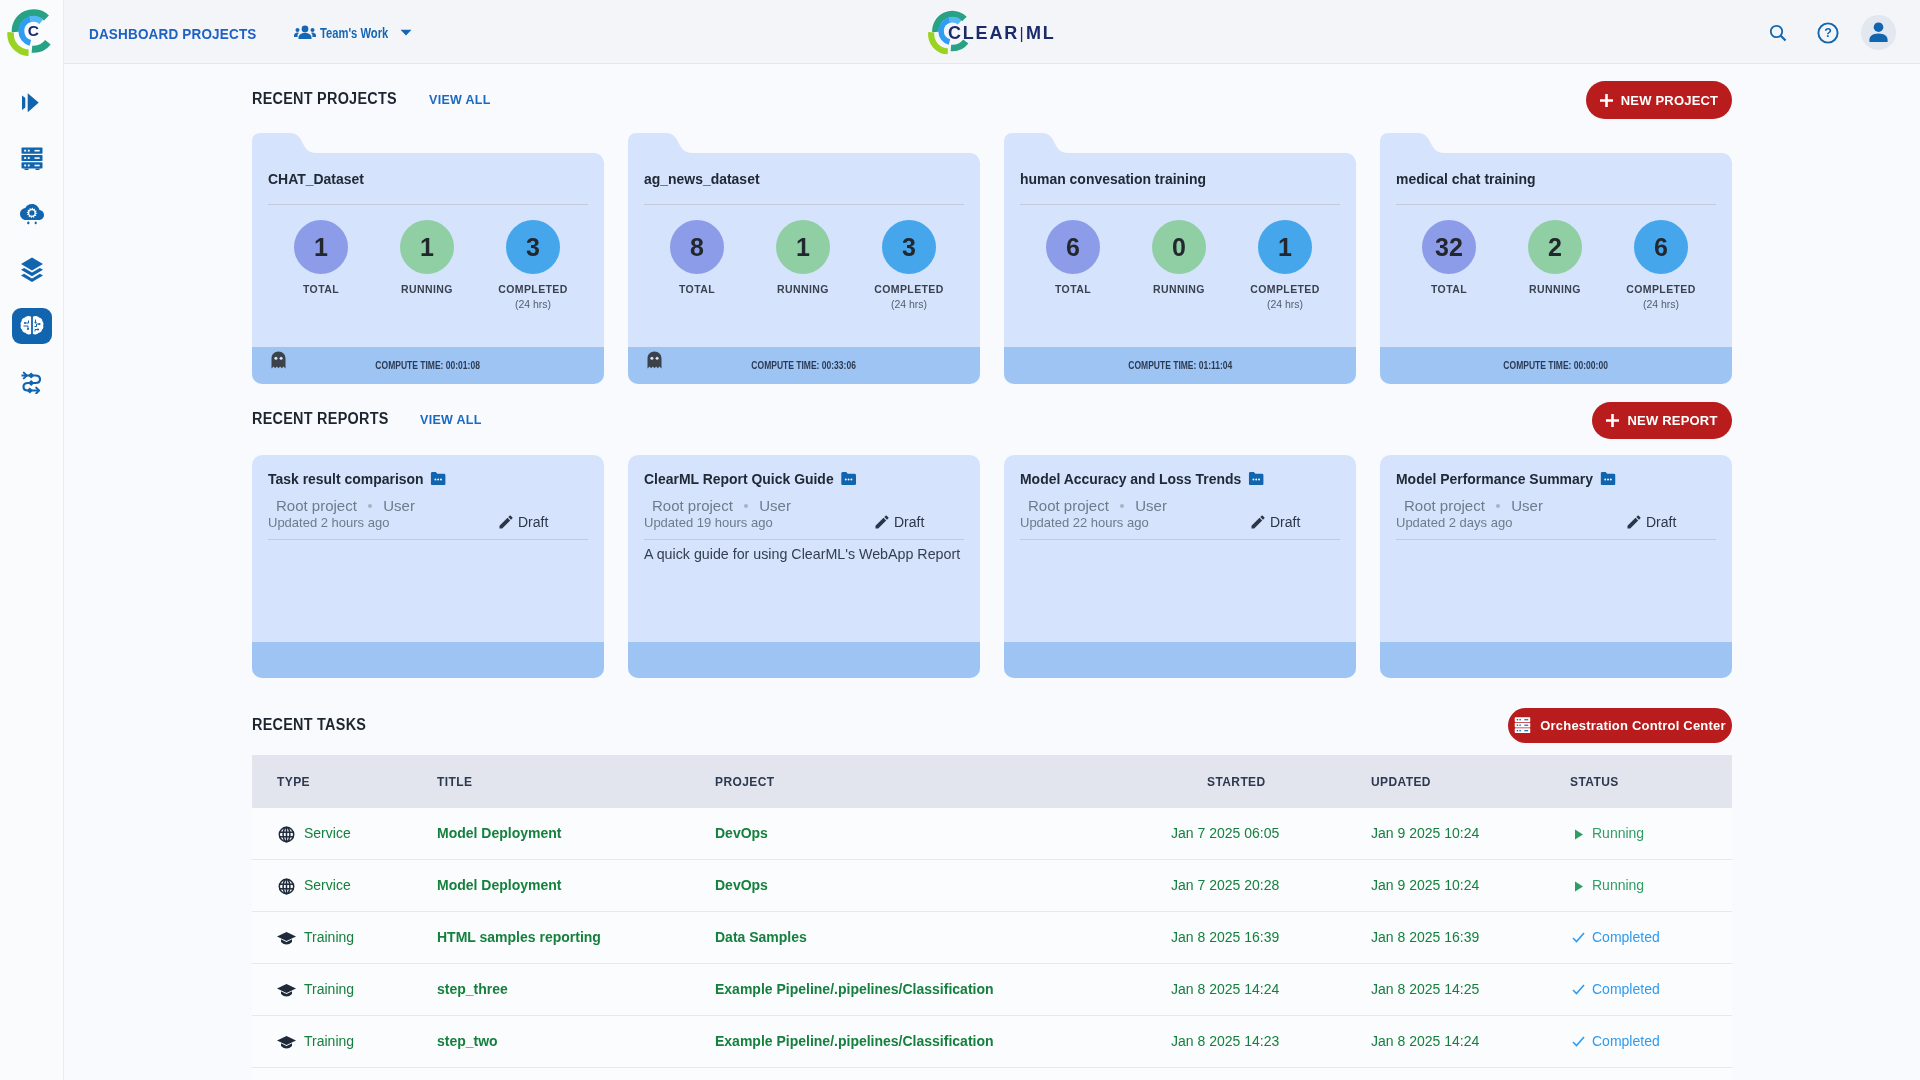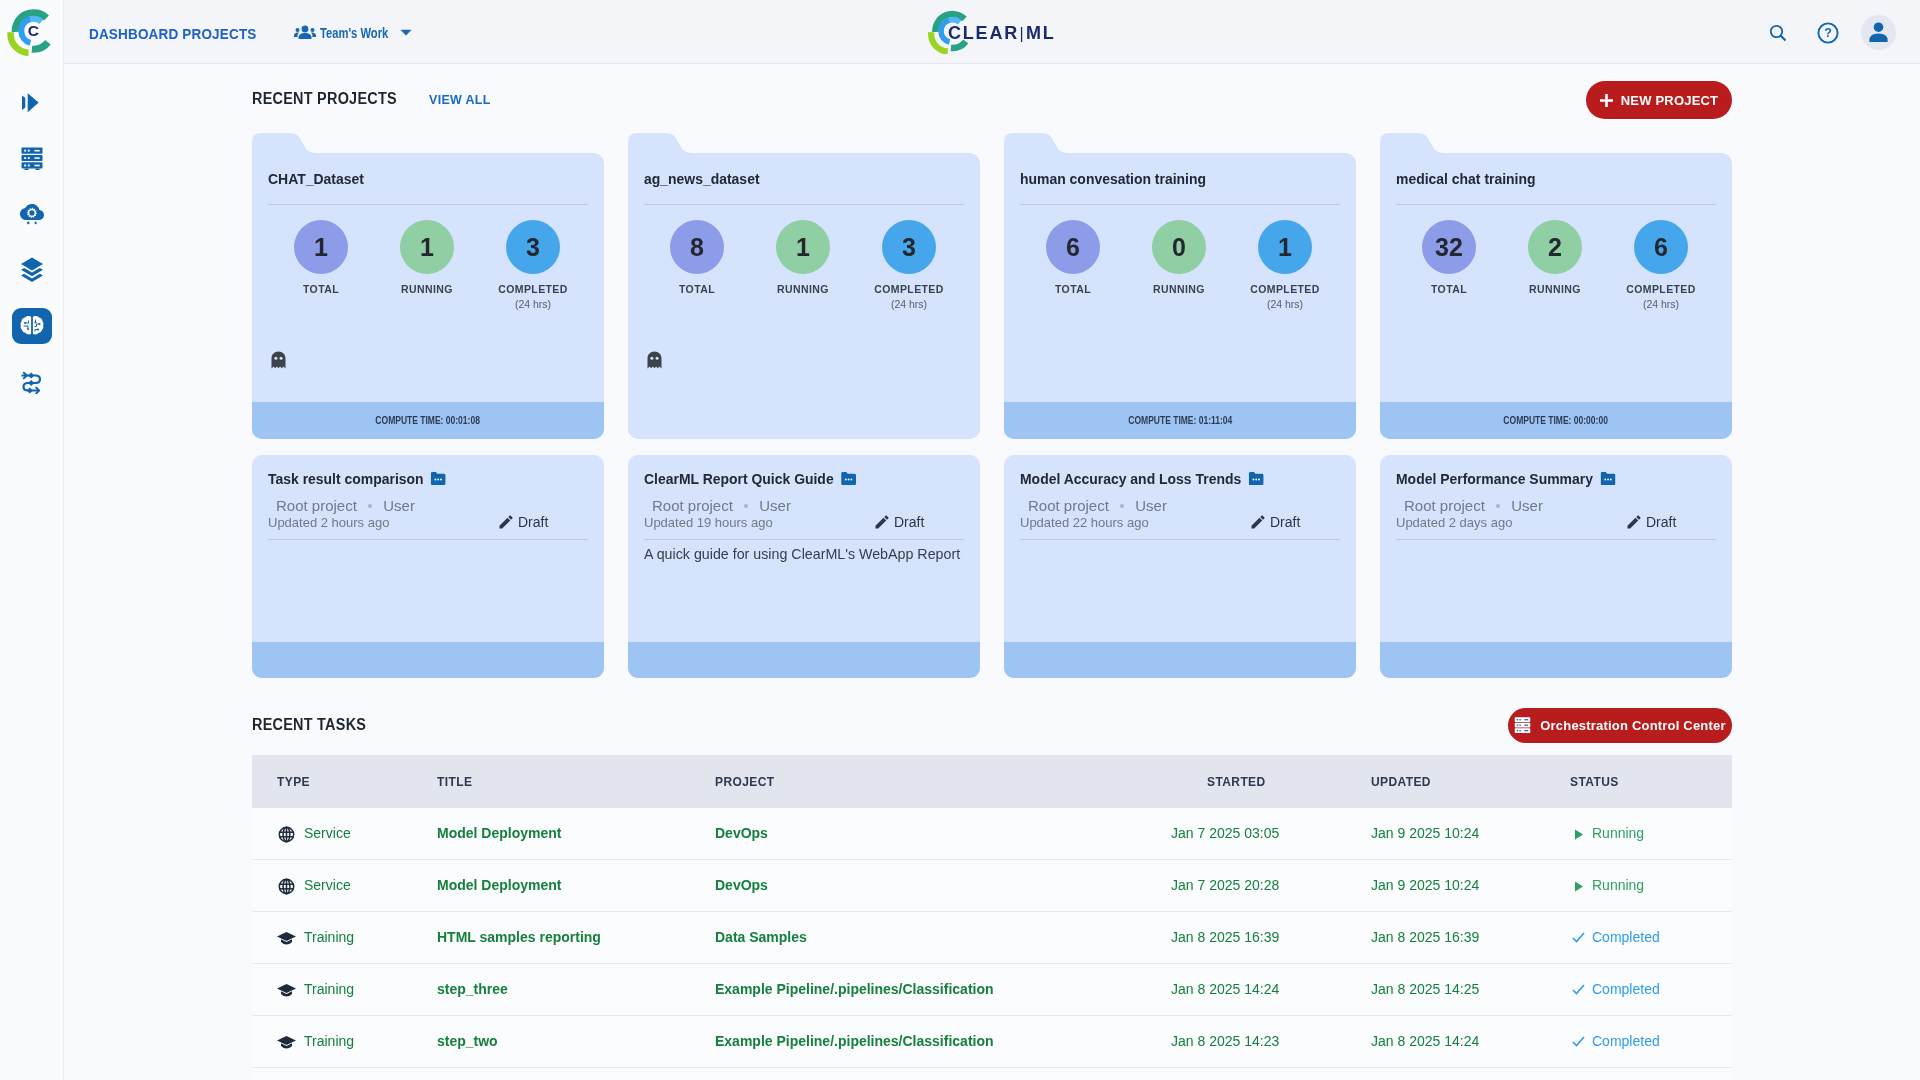--- a/index.html
+++ b/index.html
@@ -6,21 +6,21 @@
 html,body { width:1920px; height:1080px; overflow:hidden; font-family:"Liberation Sans", sans-serif; background:#f9fafd; }
 .abs { position:absolute; }
 .topbar { position:absolute; left:0; top:0; width:1920px; height:64px; background:#f4f5f9; border-bottom:1px solid #e3e6ee; z-index:5; }
 .sidebar { position:absolute; left:0; top:0; width:64px; height:1080px; background:#fafbfd; border-right:1px solid #eaecf2; z-index:6; }
 .dash-title { position:absolute; left:89px; top:25px; font-size:15px; font-weight:bold; color:#1d60c6; letter-spacing:0.2px; z-index:7; transform:scaleX(0.9); transform-origin:left center; }
 .teamwork { position:absolute; left:320px; top:25px; color:#1566b4; font-weight:bold; font-size:14px; z-index:7; transform:scaleX(0.8); transform-origin:left center; }
 .sec-head { position:absolute; font-size:16px; font-weight:bold; color:#1d2530; letter-spacing:0.3px; transform:scaleX(0.9); transform-origin:left center; }
 .viewall { position:absolute; font-size:12.5px; font-weight:bold; color:#1a6ac2; letter-spacing:0.3px; }
 .btn { position:absolute; background:#b91c1c; color:#fff; font-weight:bold; font-size:13px; border-radius:19px; display:flex; align-items:center; justify-content:center; letter-spacing:0.2px; }
 
-.pcard { position:absolute; width:352px; height:286px; top:153px; background:#d5e3fc; border-radius:0 10px 10px 10px; }
+.pcard { position:absolute; width:352px; height:231px; top:153px; background:#d5e3fc; border-radius:0 10px 10px 10px; }
 .ptab { position:absolute; top:-20px; left:0; }
 .ptitle { position:absolute; left:16px; top:17px; font-size:15px; font-weight:bold; color:#212936; transform:scaleX(0.93); transform-origin:left center; white-space:nowrap; }
 .pdiv { position:absolute; left:16px; right:16px; top:51px; border-top:1px solid #c3cada; }
 .circ { position:absolute; width:54px; height:54px; border-radius:50%; top:67px; text-align:center; line-height:54px; font-weight:bold; color:#23272e; font-size:25px; }
 .cc1 { left:42px; background:#8c9ce8; }
 .cc2 { left:148px; background:#90cfa4; }
 .cc3 { left:254px; background:#45a6ec; }
 .clab { position:absolute; top:130px; width:120px; text-align:center; font-size:10.5px; font-weight:bold; color:#39414e; letter-spacing:0.4px; }
 .clab2 { position:absolute; top:144.5px; width:120px; text-align:center; font-size:10.5px; color:#555e6c; }
 .l1 { left:9px; } .l2 { left:115px; } .l3 { left:221px; }
@@ -240,20 +240,21 @@
     </svg>
   <div class="ptitle">ag_news_dataset</div>
   <div class="pdiv"></div>
   <div class="circ cc1">8</div>
     <div class="circ cc2">1</div>
     <div class="circ cc3">3</div>
   <div class="clab l1">TOTAL</div>
     <div class="clab l2">RUNNING</div>
     <div class="clab l3">COMPLETED</div>
   <div class="clab2 l3">(24 hrs)</div>
+  <div class="pfoot"><span>COMPUTE TIME: 00:33:06</span></div>
   <svg class="ghost" width="17" height="18" viewBox="0 0 17 18" fill="#3b4249">
       <path d="M8.5 0.5 C4.4 0.5 1.5 3.6 1.5 7.6 L1.5 17.5 L3.6 15.4 L5.2 17.3 L6.9 15.4 L8.5 17.3 L10.1 15.4 L11.8 17.3 L13.4 15.4 L15.5 17.5 L15.5 7.6 C15.5 3.6 12.6 0.5 8.5 0.5 Z"></path>
       <circle cx="5.9" cy="7.3" r="1.5" fill="#d5e3fc"></circle>
       <circle cx="11.1" cy="7.3" r="1.5" fill="#d5e3fc"></circle>
     </svg>
 </div>
 
 <div class="pcard" style="left:1004px;padding-left:44px;">
   <svg class="ptab" width="64" height="20" viewBox="0 0 64 20">
       <path d="M0 20 V9 Q0 0 9 0 H38 Q45 0 48.5 6 L52 12.5 Q55.5 20 64 20 Z" fill="#d5e3fc"></path>
@@ -368,21 +369,21 @@
   <svg class="abs" style="left:26px;top:18px;" width="17" height="17" viewBox="0 0 17 17" fill="none" stroke="#1e2a3a" stroke-width="1.5">
       <circle cx="8.5" cy="8.5" r="7.2"></circle>
       <ellipse cx="8.5" cy="8.5" rx="3.4" ry="7.2"></ellipse>
       <line x1="8.5" y1="1.3" x2="8.5" y2="15.7"></line>
       <line x1="1.3" y1="6.2" x2="15.7" y2="6.2"></line>
       <line x1="1.3" y1="10.8" x2="15.7" y2="10.8"></line>
     </svg>
   <div class="td" style="left:52px;">Service</div>
   <div class="td tdb" style="left:185px;">Model Deployment</div>
   <div class="td tdb" style="left:463px;">DevOps</div>
-  <div class="td" style="left:919px;">Jan 7 2025 03:05</div>
+  <div class="td" style="left:919px;">Jan 7 2025 06:05</div>
   <div class="td" style="left:1119px;">Jan 9 2025 10:24</div>
   <svg class="abs" style="left:1322px;top:21px;" width="10" height="11" viewBox="0 0 10 11">
       <path d="M1 0.5 L9 5.5 L1 10.5 Z" fill="#2f9e63"></path>
     </svg>
   <div class="td run" style="left:1340px;">Running</div>
 </div>
 
 <div class="trow" style="top:860px;">
   <svg class="abs" style="left:26px;top:18px;" width="17" height="17" viewBox="0 0 17 17" fill="none" stroke="#1e2a3a" stroke-width="1.5">
       <circle cx="8.5" cy="8.5" r="7.2"></circle>

